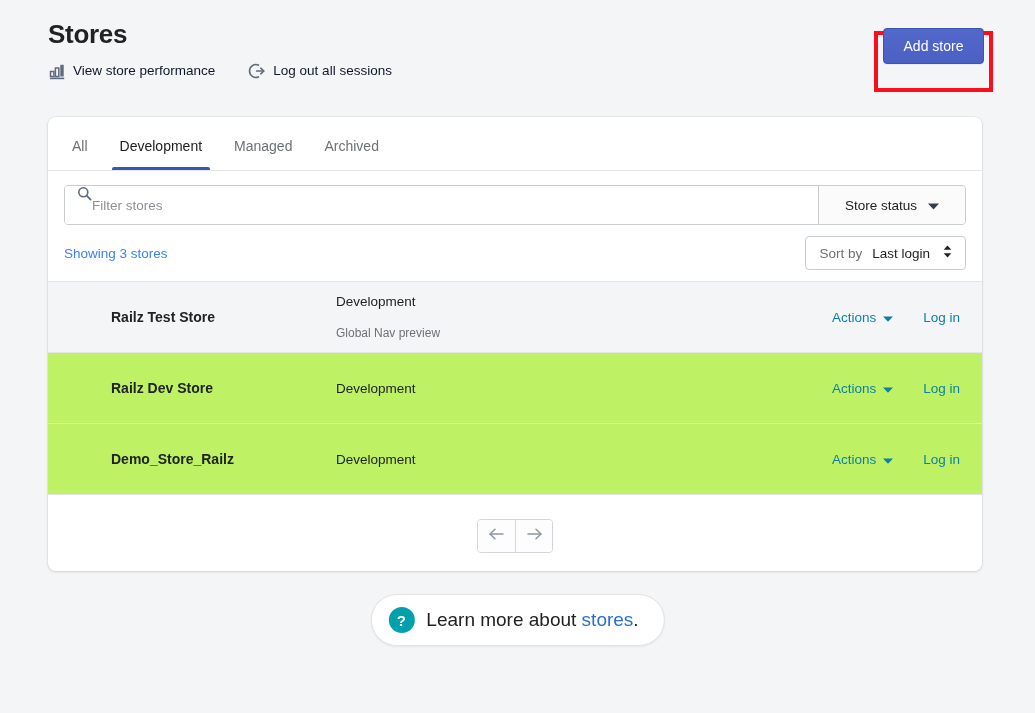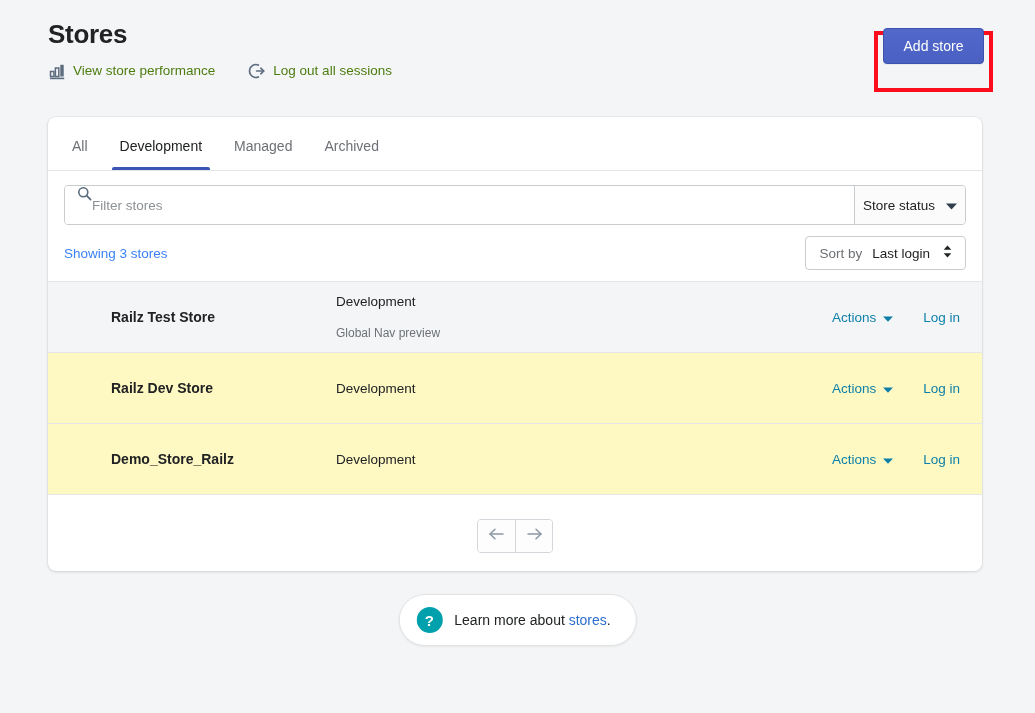--- a/index.html
+++ b/index.html
@@ -40,21 +40,21 @@
     align-items: center;
     gap: 33px;
     margin-top: 12px;
   }
 
   .header-link {
     display: flex;
     align-items: center;
     gap: 7px;
     font-size: 13.5px;
-    color: #4d7c0f;
+    color: #0f172a;
     cursor: pointer;
     line-height: 18px;
   }
 
   .header-link .icon-wrap {
     display: flex;
     align-items: center;
     justify-content: center;
     width: 18px;
     height: 18px;
@@ -168,21 +168,21 @@
     font-family: "Liberation Sans", sans-serif;
     color: #202223;
     background: transparent;
   }
   .search-box input::placeholder { color: #8c9196; }
 
   .status-select {
     display: flex;
     align-items: center;
     gap: 11px;
-    padding: 0 8px;
+    padding: 0 26px;
     border-left: 1px solid #c9cccf;
     background: #fbfbfb;
     font-size: 13.5px;
     color: #202223;
     cursor: pointer;
     white-space: nowrap;
   }
 
   
   .showing-row {
@@ -214,21 +214,21 @@
   .sort-label { color: #6d7175; }
   .sort-value { color: #202223; margin-left: -3px; }
 
   
   .store-row {
     display: flex;
     align-items: center;
     height: 71px;
     padding: 0 22px 0 20px;
     border-top: 1px solid #e4e5e7;
-    background: #fef9c3;
+    background: #bef264;
   }
   .store-row.highlighted { background: #f4f5f7; }
 
   .store-name {
     width: 268px;
     font-size: 14px;
     font-weight: bold;
     color: #202223;
     flex-shrink: 0;
     padding-left: 43px;
@@ -324,21 +324,21 @@
     color: #ffffff;
     display: flex;
     align-items: center;
     justify-content: center;
     font-size: 15px;
     font-weight: bold;
     line-height: 1;
   }
 
   .help-text {
-    font-size: 14px;
+    font-size: 19px;
     color: #202223;
   }
 
   .help-link {
     color: #2c6ecb;
     cursor: pointer;
   }
 </style>
 </head>
 <body>

